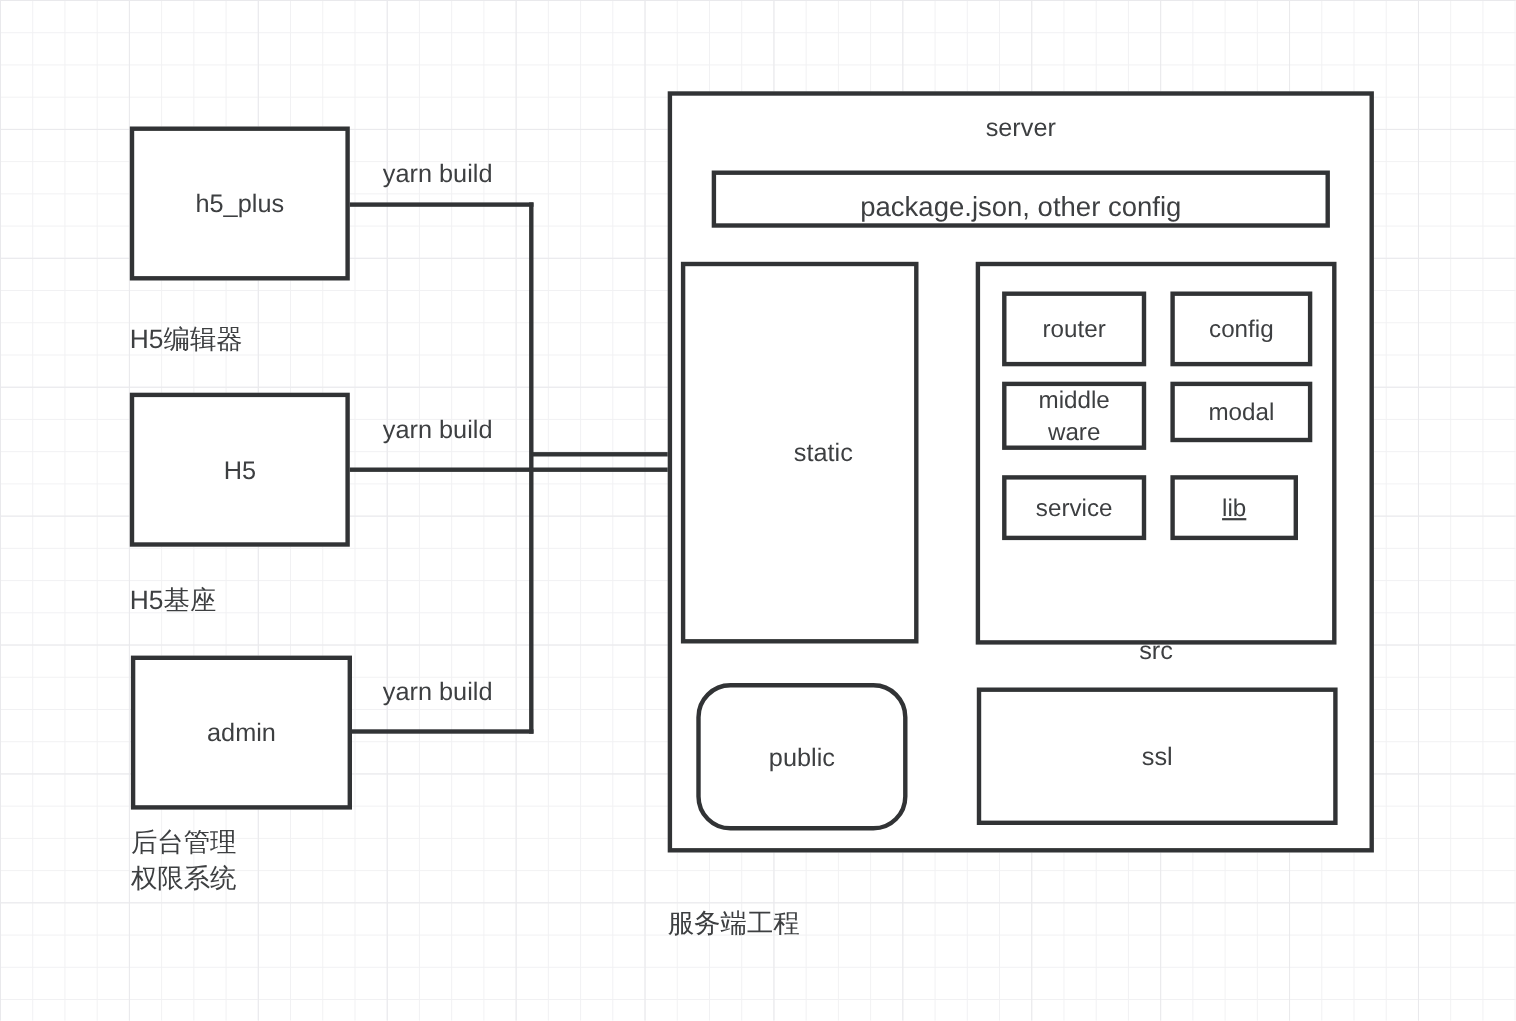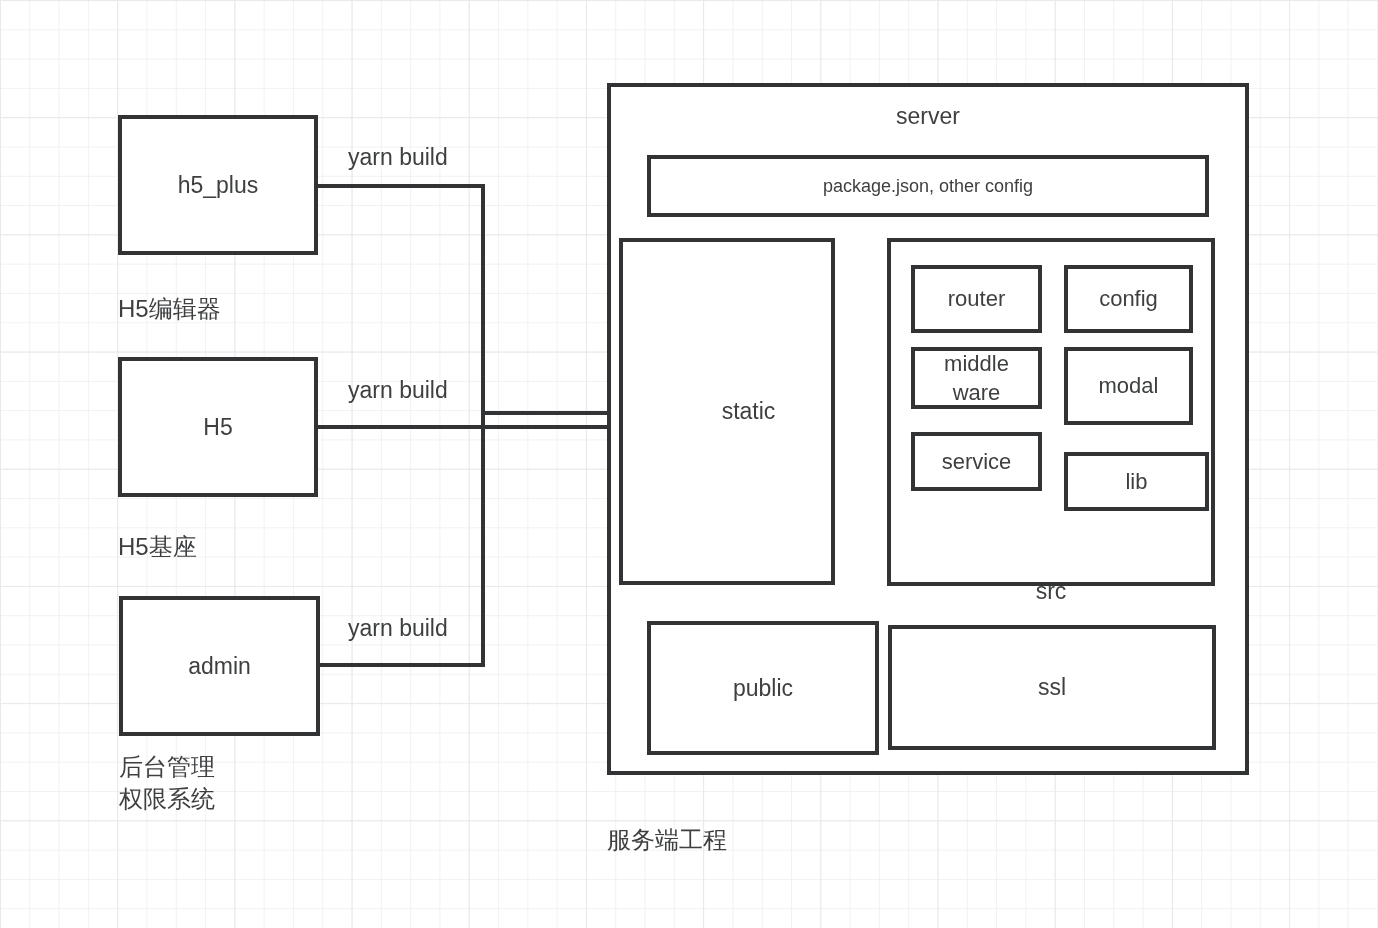--- a/index.html
+++ b/index.html
@@ -89,50 +89,50 @@
   <div class="edge" style="left:481px;top:184px;width:4px;height:483px;"></div>
   <div class="edge" style="left:320px;top:663px;width:165px;height:4px;"></div>
   <div class="edge" style="left:483px;top:411px;width:141px;height:4px;"></div>
   <div class="edge" style="left:318px;top:425px;width:306px;height:4px;"></div>
   <div class="arrowhead" style="left:623px;top:403px;"></div>
   <div class="arrowhead" style="left:623px;top:419px;"></div>
 
   <div class="box" style="left:607px;top:83px;width:642px;height:692px;"></div>
   <div class="container-title" style="left:607px;top:103px;width:642px;">server</div>
 
-  <div class="box" style="left:647px;top:155px;width:562px;height:62px;font-size:18px;">
+  <div class="box" style="left:647px;top:155px;width:562px;height:52px;font-size:25px;align-items:flex-end;">
     <span>package.json, other config</span>
   </div>
 
   <div class="box" style="left:619px;top:238px;width:216px;height:347px;padding-left:43px;">
     <span>static</span>
   </div>
 
   <div class="box" style="left:887px;top:238px;width:328px;height:348px;"></div>
   <div class="box" style="left:911px;top:265px;width:131px;height:68px;font-size:22px;">
     <span>router</span>
   </div>
   <div class="box" style="left:1064px;top:265px;width:129px;height:68px;font-size:22px;">
     <span>config</span>
   </div>
   <div class="box" style="left:911px;top:347px;width:131px;height:62px;font-size:22px;">
     <span class="wrap-narrow">middle ware</span>
   </div>
-  <div class="box" style="left:1064px;top:347px;width:129px;height:78px;font-size:22px;">
+  <div class="box" style="left:1064px;top:347px;width:129px;height:55px;font-size:22px;">
     <span>modal</span>
   </div>
   <div class="box" style="left:911px;top:432px;width:131px;height:59px;font-size:22px;">
     <span>service</span>
   </div>
-  <div class="box" style="left:1064px;top:452px;width:145px;height:59px;font-size:22px;">
+  <div class="box" style="left:1064px;top:432px;width:116px;height:59px;font-size:22px;text-decoration:underline;">
     <span>lib</span>
   </div>
   <div class="container-title" style="left:887px;top:534px;width:328px;margin-top:44px;">src</div>
 
-  <div class="box" style="left:647px;top:621px;width:232px;height:134px;">
+  <div class="box" style="left:633px;top:621px;width:192px;height:134px;border-radius:31px;">
     <span>public</span>
   </div>
   <div class="box" style="left:888px;top:625px;width:328px;height:125px;">
     <span>ssl</span>
   </div>
 
   <div class="label" style="left:607px;top:824px;width:642px;">服务端工程</div>
 
 </div>
 

